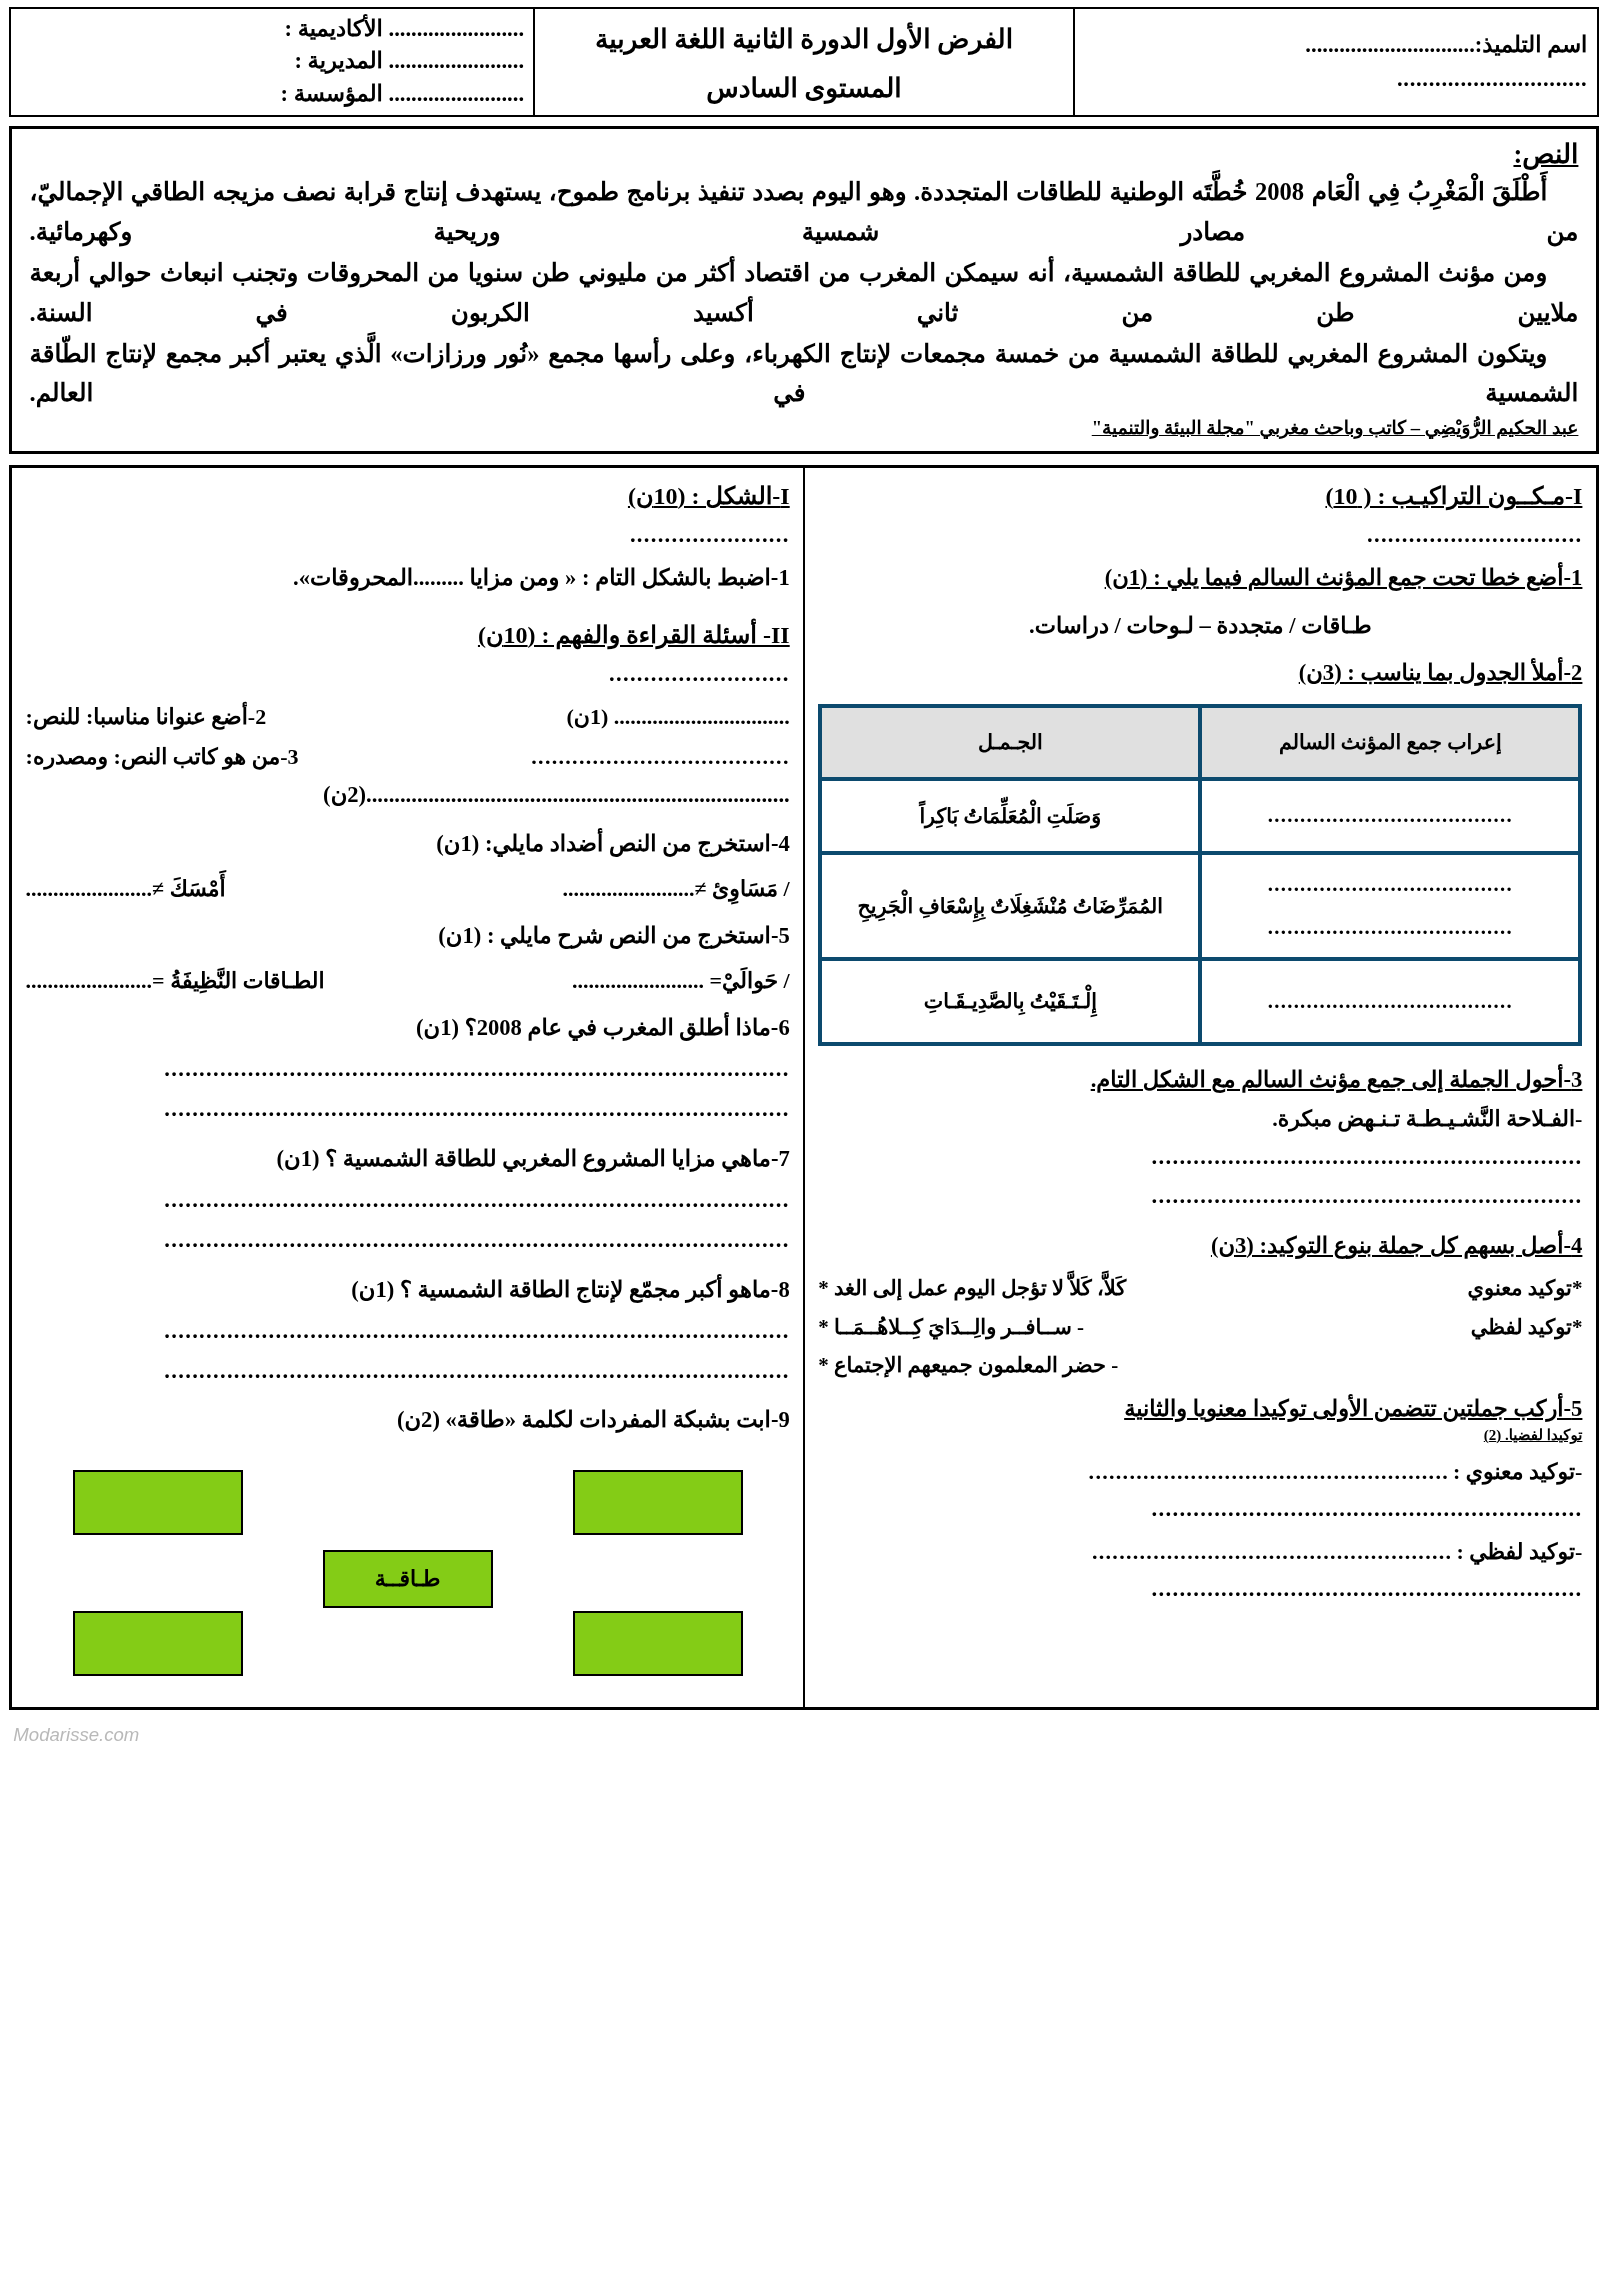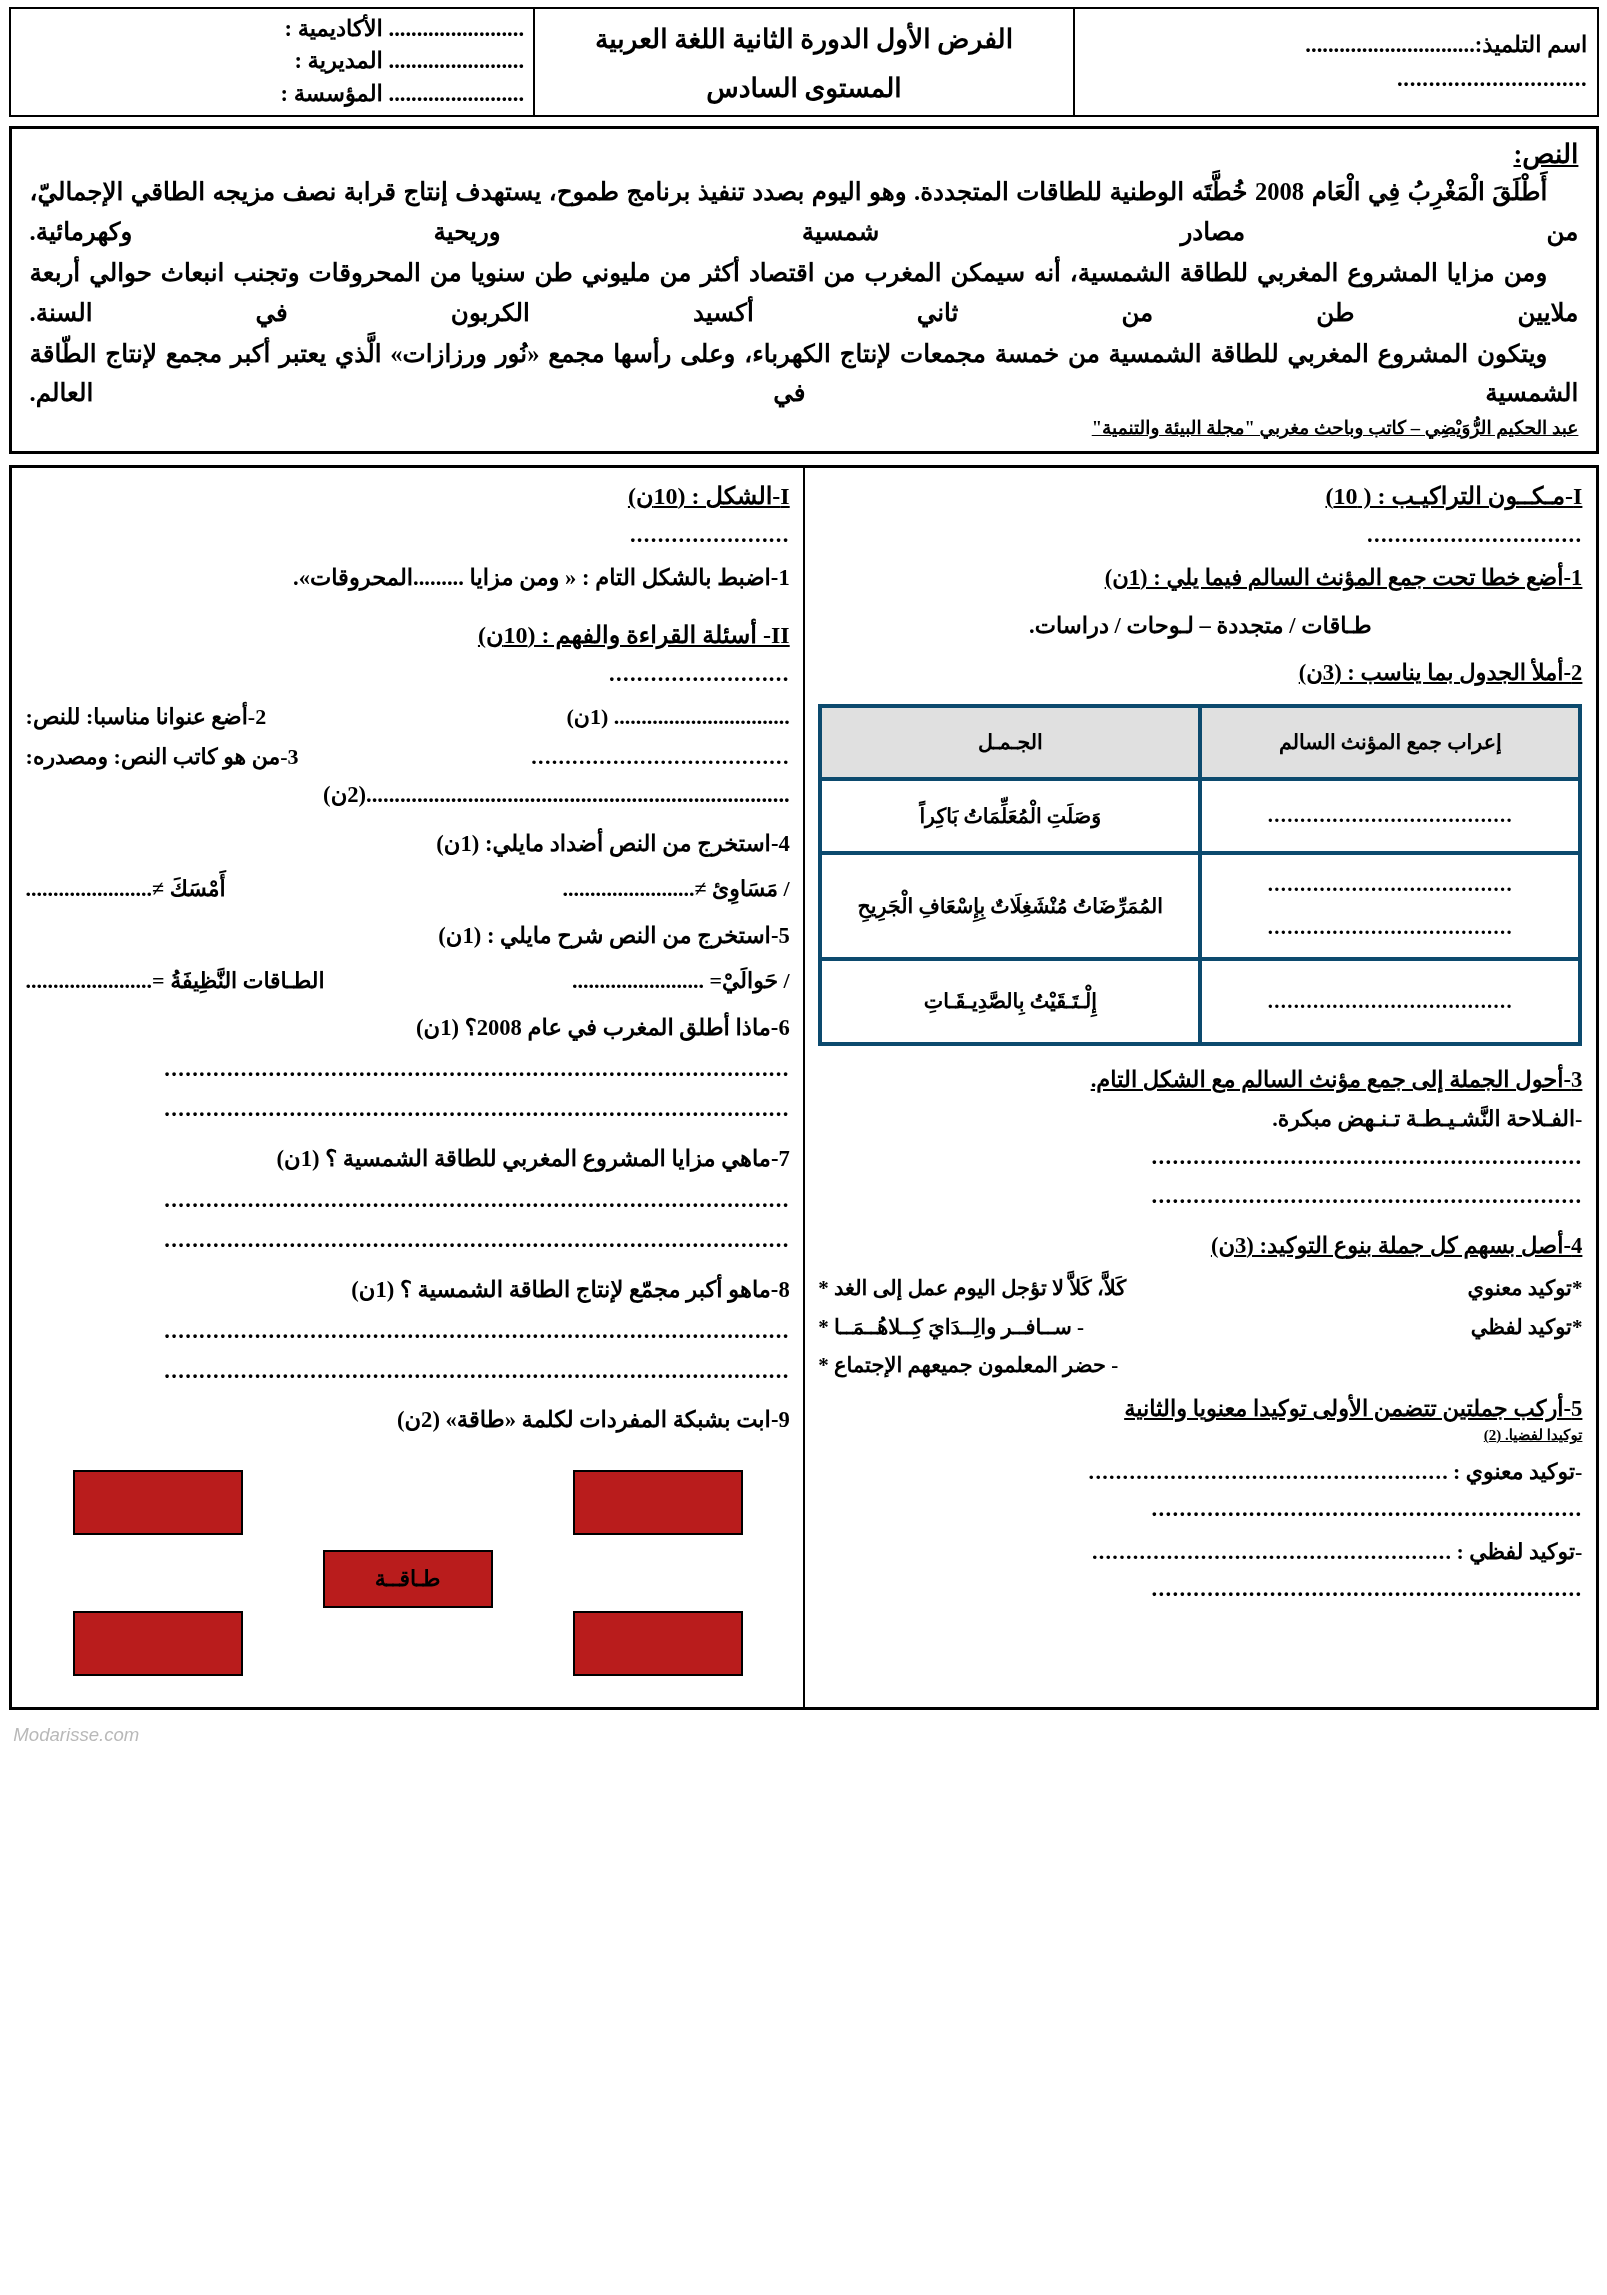--- a/index.html
+++ b/index.html
@@ -245,21 +245,21 @@
 
   
   .web-wrap {
     position: relative;
     height: 219px;
     margin-top: 33px;
   }
   .web-box {
     position: absolute;
     border: 2px solid #000;
-    background: #b91c1c;
+    background: #84cc16;
   }
   .wb-tr { top: 0;    right: 47px;  width: 166px; height: 61px; }
   .wb-tl { top: 0;    left: 47px;   width: 166px; height: 61px; }
   .wb-c  { top: 80px; left: 50%; transform: translateX(-50%);
            width: 166px; height: 54px; display: flex;
            align-items: center; justify-content: center;
            font-size: 22px; font-weight: 700; letter-spacing: 2px; }
   .wb-br { top: 141px; right: 47px; width: 166px; height: 61px; }
   .wb-bl { top: 141px; left: 47px;  width: 166px; height: 61px; }
 
@@ -307,21 +307,21 @@
           <span class="info-label">المؤسسة :</span>
         </div>
       </td>
     </tr>
   </tbody>
     </table>
 
   <div class="text-box">
     <div class="text-label">النص:</div>
     <p class="passage-p">أَطْلَقَ الْمَغْرِبُ فِي الْعَام 2008 خُطَّتَه الوطنية للطاقات المتجددة. وهو اليوم بصدد تنفيذ برنامج طموح، يستهدف إنتاج قرابة نصف مزيجه الطاقي الإجماليّ، من مصادر شمسية وريحية وكهرمائية.</p>
-    <p class="passage-p">ومن مزايا المشروع المغربي للطاقة الشمسية، أنه سيمكن المغرب من اقتصاد أكثر من مليوني طن سنويا من المحروقات وتجنب انبعاث حوالي أربعة ملايين طن من ثاني أكسيد الكربون في السنة.</p>
+    <p class="passage-p">ومن مؤنث المشروع المغربي للطاقة الشمسية، أنه سيمكن المغرب من اقتصاد أكثر من مليوني طن سنويا من المحروقات وتجنب انبعاث حوالي أربعة ملايين طن من ثاني أكسيد الكربون في السنة.</p>
     <p class="passage-p">ويتكون المشروع المغربي للطاقة الشمسية من خمسة مجمعات لإنتاج الكهرباء، وعلى رأسها مجمع «نُور ورزازات» الَّذي يعتبر أكبر مجمع لإنتاج الطّاقة الشمسية في العالم.</p>
     <div class="source-line">عبد الحكيم الرُّوَيْضِي – كاتب وباحث مغربي "مجلة البيئة والتنمية"</div>
   </div>
 
   <table class="body-table">
     <tbody>
         <tr>
 
       <td class="col-left">
 

